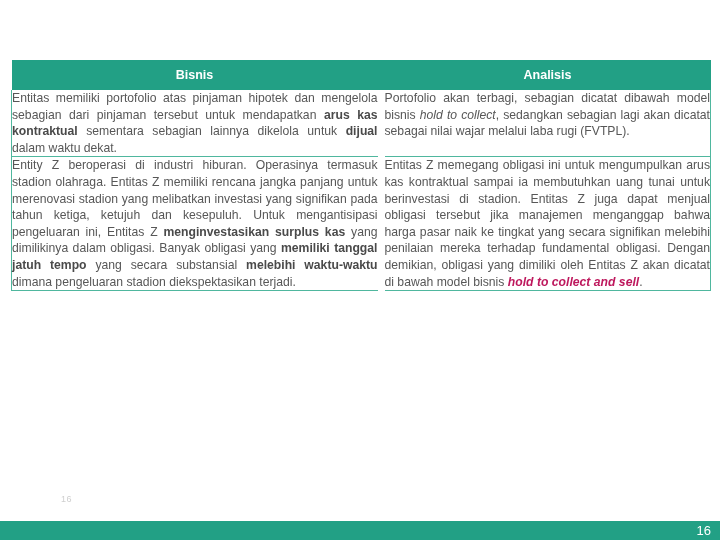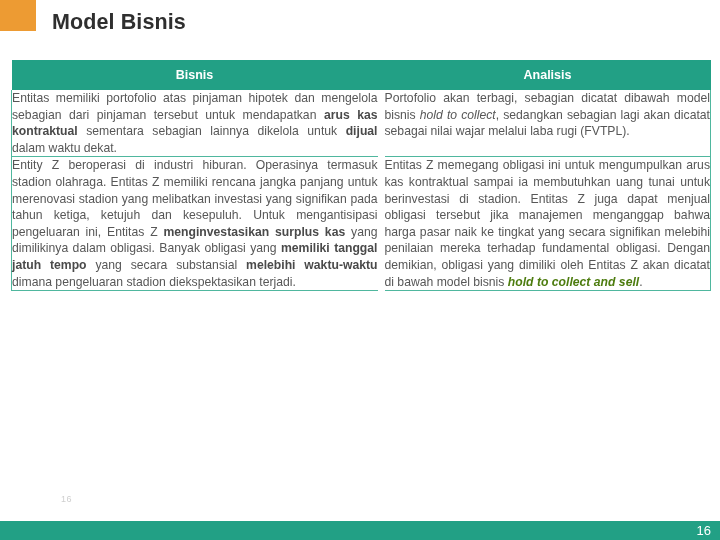--- a/index.html
+++ b/index.html
@@ -90,21 +90,21 @@
   .body-cell.left-col { border-right: none; }
   .body-cell.right-col { border-left: none; }
   .spacer-col {
     width: 8px;
     border: none;
     background: #ffffff;
     padding: 0;
   }
   .body-cell b { font-weight: bold; color: #4a4a4a; }
   .body-cell i { font-style: italic; }
-  .body-cell .bi { font-weight: bold; font-style: italic; color: #4d7c0f; }
+  .body-cell .bi { font-weight: bold; font-style: italic; color: #be185d; }
 
   
   .page-faint {
     position: absolute;
     left: 61px;
     top: 494px;
     font-size: 9px;
     color: #cfcfcf;
     letter-spacing: 0.5px;
   }
@@ -124,24 +124,20 @@
     color: #ffffff;
     font-weight: normal;
     line-height: 17px;
   }
 </style>
 </head>
 <body>
 
 <div class="slide">
 
-  <div class="title-bar">
-    <div class="title-square"></div>
-    <div class="title-text">Model Bisnis</div>
-  </div>
 
   <div class="table-wrap">
     <table class="tbl">
       <colgroup>
         <col style="width:366px">
         <col style="width:7px">
         <col style="width:326px">
       </colgroup>
       <thead>
         <tr>

